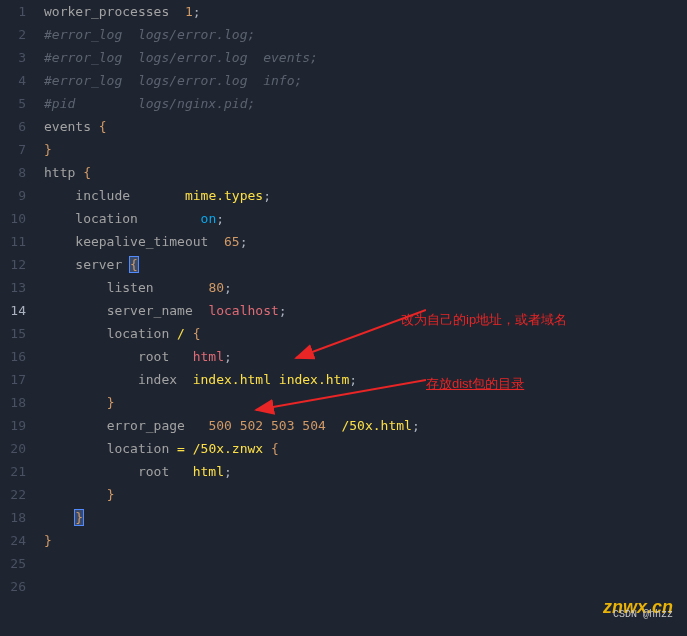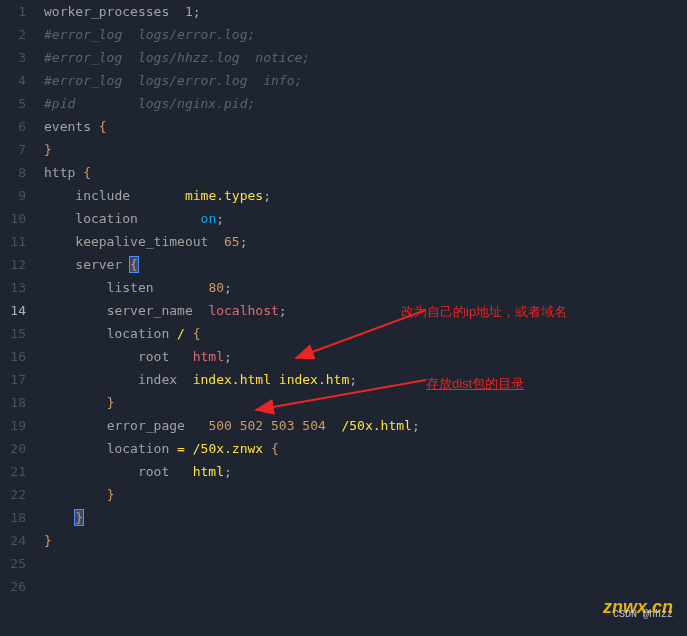--- a/index.html
+++ b/index.html
@@ -131,26 +131,26 @@
 
     <svg class="arrow" style="left:210px; top:375px;" width="180" height="40">
       <defs>
         <marker id="ah2" markerWidth="10" markerHeight="8" refX="9" refY="4" orient="auto">
           <polygon points="0 0, 10 4, 0 8" fill="#e92525"></polygon>
         </marker>
       </defs>
       <line x1="180" y1="5" x2="10" y2="35" stroke="#e92525" stroke-width="2" marker-end="url(#ah2)"></line>
     </svg>
 
-    <div class="annot" style="left:365px; top:303px;">改为自己的ip地址，或者域名</div>
+    <div class="annot" style="left:365px; top:311px;">改为自己的ip地址，或者域名</div>
     <div class="annot" style="left:390px; top:375px;text-decoration:underline;">存放dist包的目录</div>
 
   <div class="code-line"><span class="tok-key">worker_processes</span><span class="tok-plain">  </span><span class="tok-num">1</span><span class="tok-punct">;</span></div>
       <div class="code-line"><span class="tok-comment">#error_log  logs/error.log;</span></div>
-      <div class="code-line"><span class="tok-comment">#error_log  logs/hhzz.log  notice;</span></div>
+      <div class="code-line"><span class="tok-comment">#error_log  logs/error.log  events;</span></div>
       <div class="code-line"><span class="tok-comment">#error_log  logs/error.log  info;</span></div>
       <div class="code-line"><span class="tok-comment">#pid        logs/nginx.pid;</span></div>
       <div class="code-line"><span class="tok-key">events</span><span class="tok-plain"> </span><span class="tok-brace">{</span></div>
       <div class="code-line"><span class="tok-brace">}</span></div>
       <div class="code-line"><span class="tok-key">http</span><span class="tok-plain"> </span><span class="tok-brace">{</span></div>
       <div class="code-line"><span class="tok-plain">    </span><span class="tok-key">include</span><span class="tok-plain">       </span><span class="tok-plain">mime.types</span><span class="tok-punct">;</span></div>
       <div class="code-line"><span class="tok-plain">    </span><span class="tok-key">location</span><span class="tok-plain">        </span><span class="tok-blue">on</span><span class="tok-punct">;</span></div>
       <div class="code-line"><span class="tok-plain">    </span><span class="tok-key">keepalive_timeout</span><span class="tok-plain">  </span><span class="tok-num">65</span><span class="tok-punct">;</span></div>
       <div class="code-line"><span class="tok-plain">    </span><span class="tok-key">server</span><span class="tok-plain"> </span><span class="cursor-highlight tok-brace">{</span></div>
       <div class="code-line"><span class="tok-plain">        </span><span class="tok-key">listen</span><span class="tok-plain">       </span><span class="tok-num">80</span><span class="tok-punct">;</span></div>

